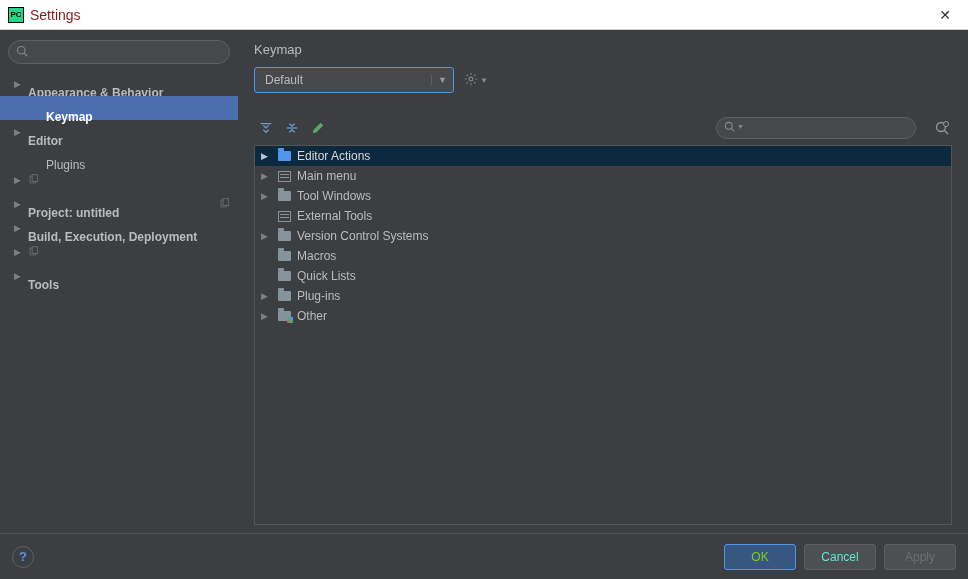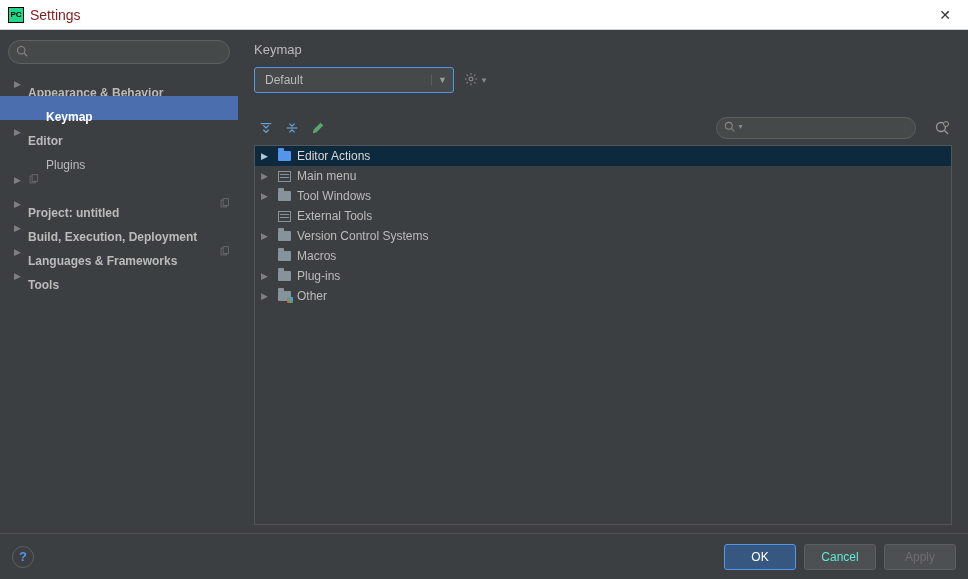--- a/index.html
+++ b/index.html
@@ -283,21 +283,21 @@
     border-radius: 3px;
     color: #5eead4;
     display: flex; align-items: center; justify-content: center;
     cursor: pointer;
     margin-left: 8px;
     font-size: 12px;
   }
   .btn.primary {
     border: 1px solid #5394ec;
     background: #365880;
-    color: #ffffff;
+    color: #84cc16;
   }
   .btn.disabled { color: #6e6e6e; cursor: default; }
 </style>
 </head>
 <body>
 
 <div class="titlebar">
   <div class="pc-logo">PC</div>
   <div class="titlebar-title">Settings</div>
   <div class="titlebar-close">✕</div>
@@ -346,21 +346,20 @@
               <rect x="3" y="3" width="8" height="10" fill="none" stroke="#6e6e6e" stroke-width="1.2"></rect>
               <rect x="6" y="1" width="8" height="10" fill="#3c3f41" stroke="#6e6e6e" stroke-width="1.2"></rect>
             </svg></span>
         </div>
         <div class="nav-item bold">
           <span class="arrow">▶</span>
           <span class="label">Build, Execution, Deployment</span>
         </div>
         <div class="nav-item bold">
           <span class="arrow">▶</span>
-          <span class="label">Languages &amp; Frameworks</span>
           <span class="copy-icon"><svg width="11" height="11" viewBox="0 0 16 16">
               <rect x="3" y="3" width="8" height="10" fill="none" stroke="#6e6e6e" stroke-width="1.2"></rect>
               <rect x="6" y="1" width="8" height="10" fill="#3c3f41" stroke="#6e6e6e" stroke-width="1.2"></rect>
             </svg></span>
         </div>
         <div class="nav-item bold">
           <span class="arrow">▶</span>
           <span class="label">Tools</span>
         </div>
       </div>
@@ -459,20 +458,27 @@
               <span class="folder"></span>
             </span>
             <span class="t-label">Version Control Systems</span>
           </div>
           <div class="tree-row">
             <span class="t-arrow"></span>
             <span class="t-icon">
               <span class="folder"></span>
             </span>
             <span class="t-label">Macros</span>
+          </div>
+          <div class="tree-row">
+            <span class="t-arrow"></span>
+            <span class="t-icon">
+              <span class="folder"></span>
+            </span>
+            <span class="t-label">Quick Lists</span>
           </div>
           <div class="tree-row">
             <span class="t-arrow">▶</span>
             <span class="t-icon">
               <span class="folder"></span>
             </span>
             <span class="t-label">Plug-ins</span>
           </div>
           <div class="tree-row">
             <span class="t-arrow">▶</span>

